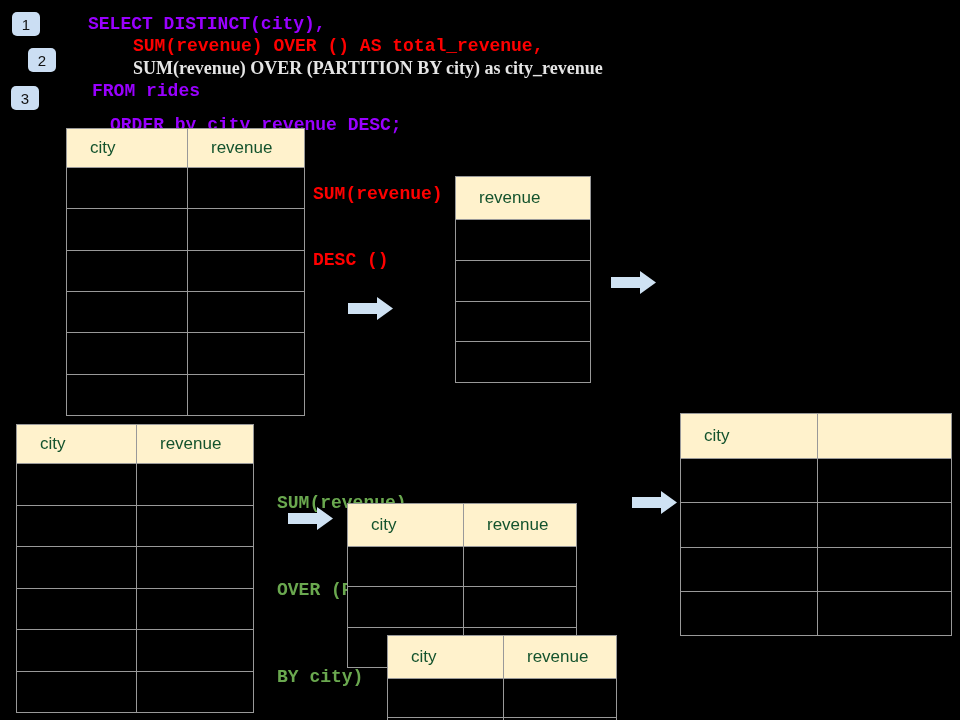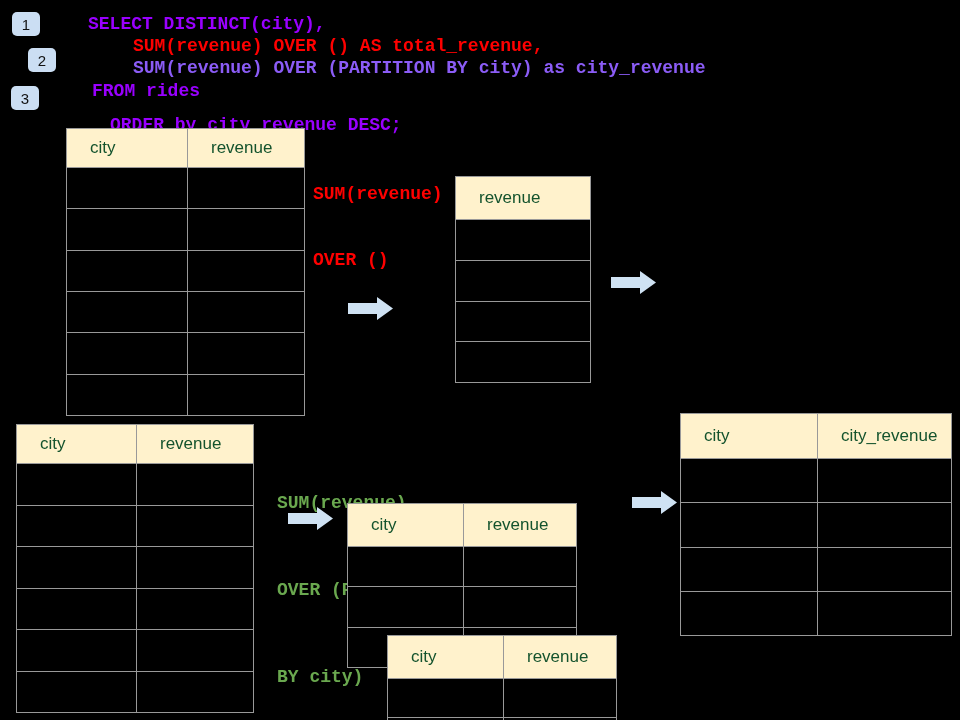--- a/index.html
+++ b/index.html
@@ -60,28 +60,28 @@
 <body>
 
 <div class="stage">
 
   <div class="badge b1">1</div>
   <div class="badge b2">2</div>
   <div class="badge b3">3</div>
 
   <div class="code-line l1" style="color: rgb(153, 0, 255);">SELECT DISTINCT(city),</div>
   <div class="code-line l2" style="color: rgb(255, 0, 0);">SUM(revenue) OVER () AS total_revenue,</div>
-  <div class="code-line l3" style="color: #8b5cf6;">SUM(revenue) OVER (PARTITION BY city) as city_revenue</div>
+  <div class="code-line l3" style="color: #e5e5e5; font-family: Liberation Serif, serif;">SUM(revenue) OVER (PARTITION BY city) as city_revenue</div>
   <div class="code-line l4" style="color: rgb(153, 0, 255);">FROM rides</div>
   <div class="code-line l5" style="color: rgb(153, 0, 255);">ORDER by city_revenue DESC;</div>
 
 
   <div class="ann ann-total" style="color: rgb(255, 0, 0);">
     <div>SUM(revenue)</div>
-    <div>OVER ()</div>
+    <div>DESC ()</div>
   </div>
 
   <div class="ann ann-part" style="color: rgb(106, 168, 79);">
     <div>SUM(revenue)</div>
     <div>OVER (PARTITION</div>
     <div>BY city)</div>
   </div>
 
   <div class="tbl tA">
     <div class="thead">
@@ -203,21 +203,20 @@
         <div class="trow">
           <div class="tcell c1"></div>
           <div class="tcell c2"></div>
         </div>
       </div>
   </div>
 
   <div class="tbl tF">
     <div class="thead">
       <div class="th c1">city</div>
-      <div class="th c2">city_revenue</div>
     </div>
     <div class="tbody">
         <div class="trow">
           <div class="tcell c1"></div>
           <div class="tcell c2"></div>
         </div>
         <div class="trow">
           <div class="tcell c1"></div>
           <div class="tcell c2"></div>
         </div>

